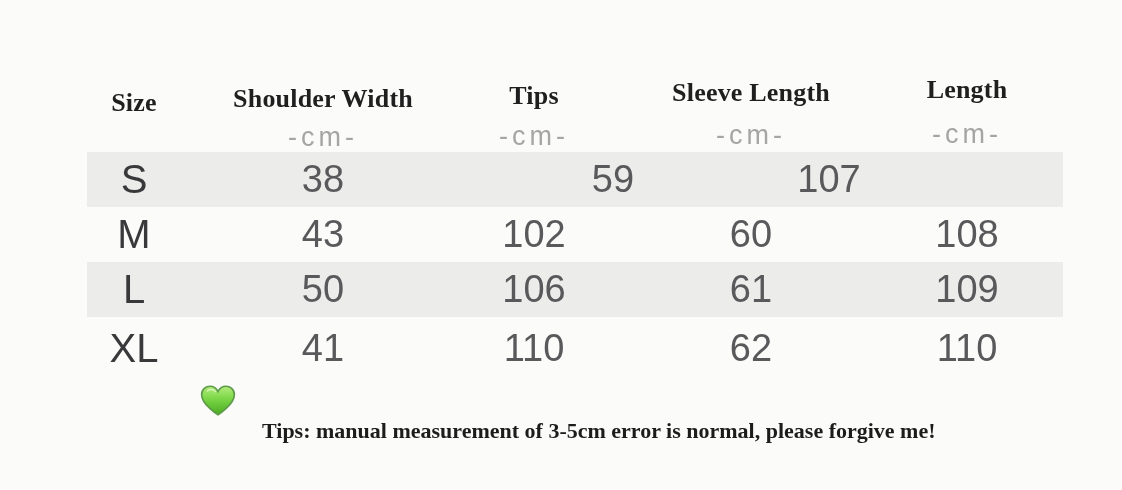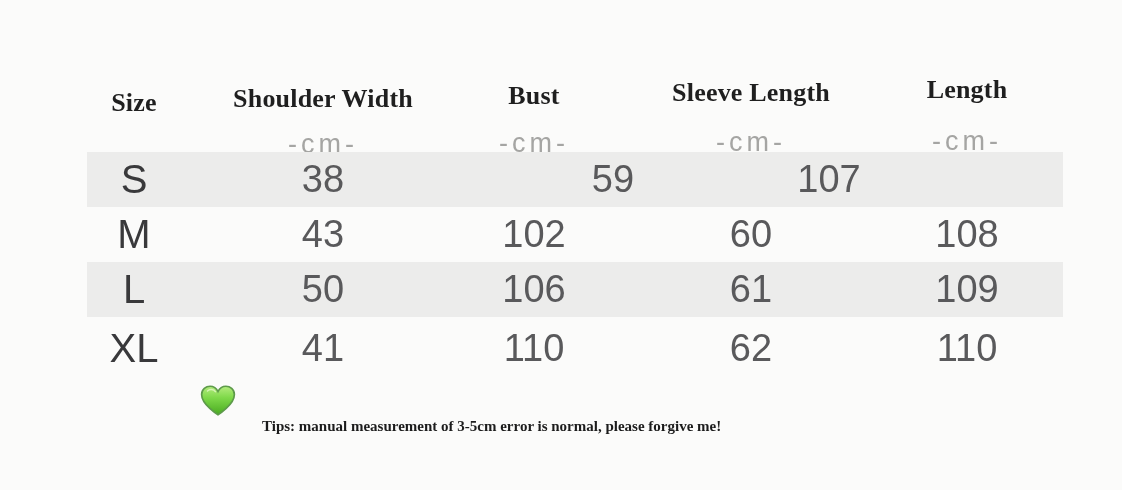--- a/index.html
+++ b/index.html
@@ -9,22 +9,22 @@
     background:#fbfbfa;
     font-family:"Liberation Sans",sans-serif;
     overflow:hidden;
   }
   
   .hdr-row{
     position:absolute;left:87px;top:70px;
     width:948px;height:46px;display:flex;
   }
   .cm-row{
-    position:absolute;left:87px;top:127px;
-    width:948px;height:32px;display:flex;text-decoration:underline;
+    position:absolute;left:87px;top:120px;
+    width:948px;height:32px;display:flex;
   }
   
   .row{
     position:absolute;left:87px;
     width:948px;height:55px;
     padding-right:28px;
     display:flex;
   }
   .row.band{background:#ececeb;}
   .row.r0{top:152px;}
@@ -56,38 +56,38 @@
   .u3{transform:translateY(0);}
   .u4{transform:translateY(-1px);}
   .u5{transform:translateY(-2px);}
   .size-letter{font-size:40px;color:#39393b;}
   .val{font-size:38px;color:#59595b;}
   
   .heart{position:absolute;left:199px;top:383px;width:38px;height:36px;}
   .tips{
     position:absolute;left:262px;top:418px;
     font-family:"Liberation Serif",serif;
-    font-weight:700;font-size:15px;color:#1c1c1c;
+    font-weight:700;font-size:22px;color:#1c1c1c;
     white-space:nowrap;
   }
 </style>
 </head>
 <body>
 
 <div class="stage">
 
   <div class="hdr-row">
     <div class="cell c1">
         <span class="hdr h1">Size</span>
       </div>
     <div class="cell c2">
         <span class="hdr h2">Shoulder Width</span>
       </div>
     <div class="cell c3">
-        <span class="hdr h3">Bust</span>
+        <span class="hdr h3">Tips</span>
       </div>
     <div class="cell c4">
         <span class="hdr h4">Sleeve Length</span>
       </div>
     <div class="cell c5">
         <span class="hdr h5">Length</span>
       </div>
   </div>
 
   <div class="cm-row">

